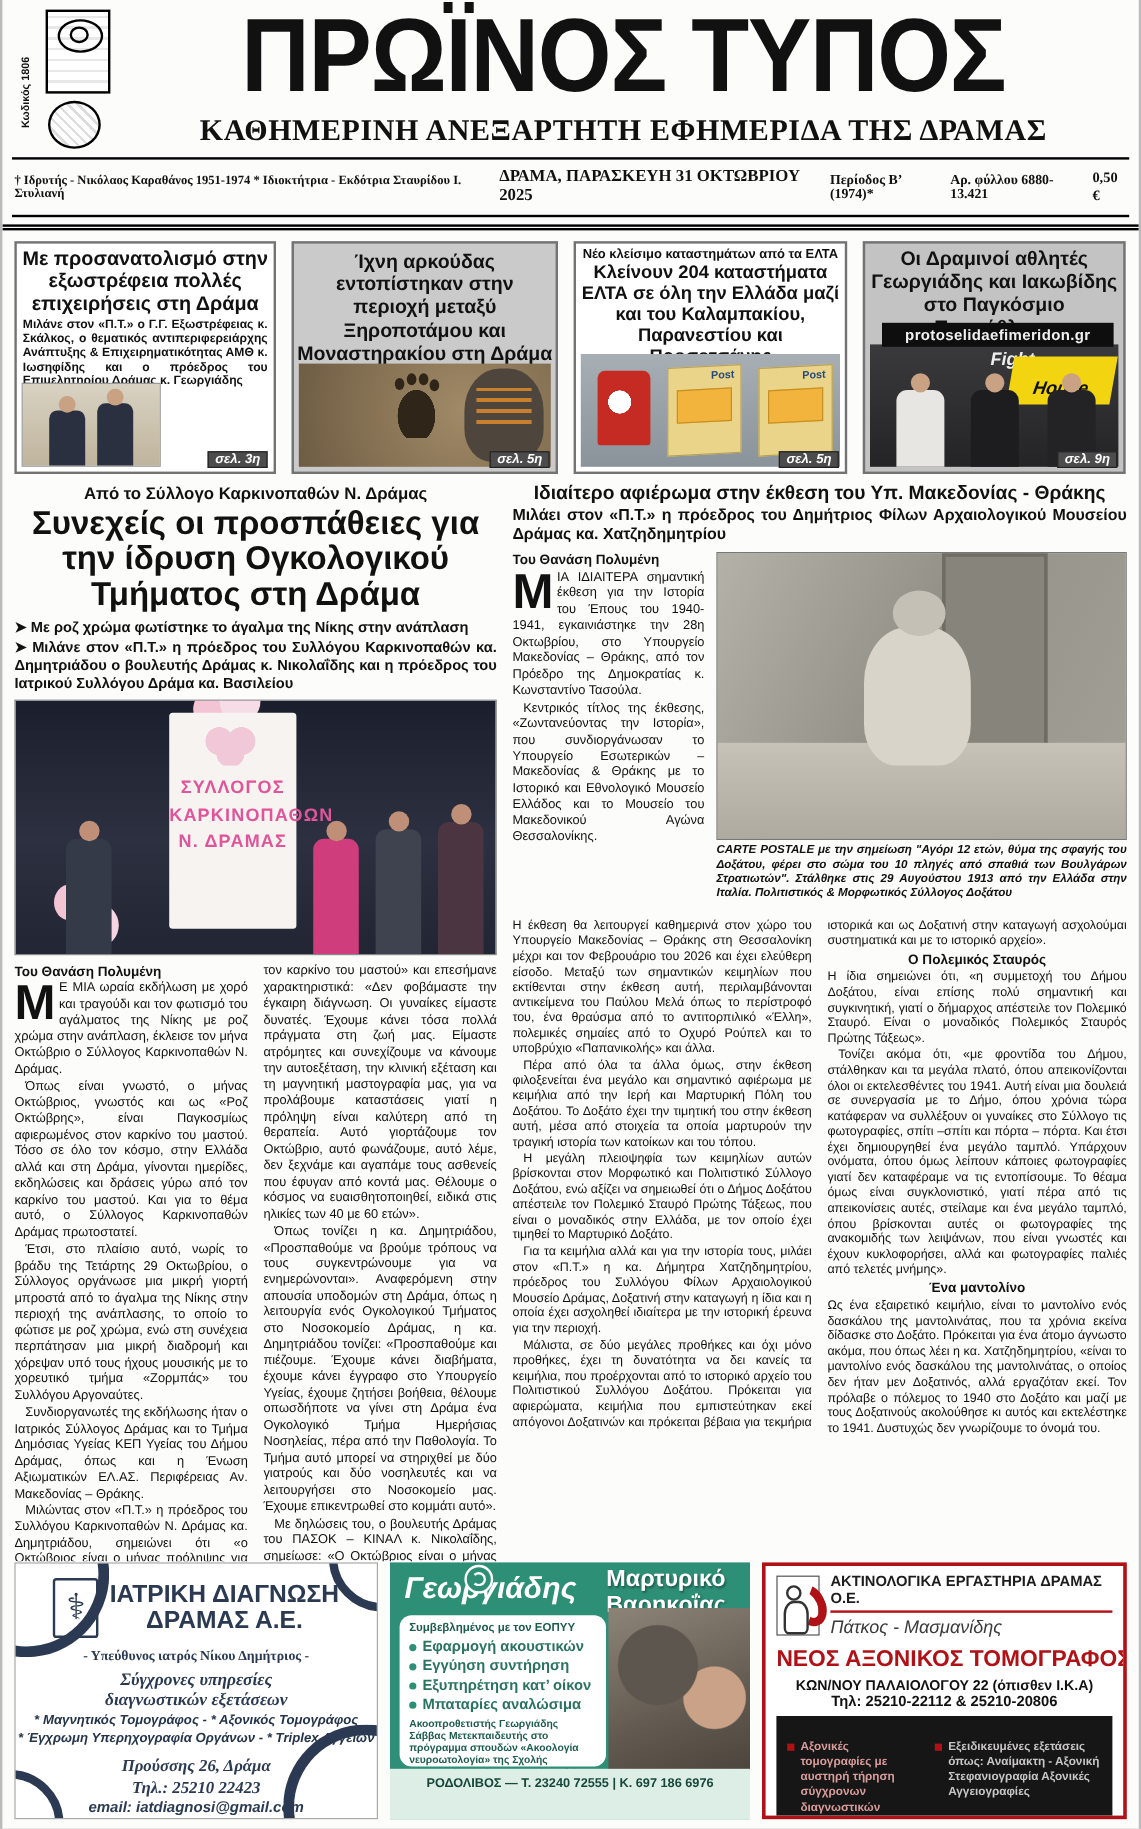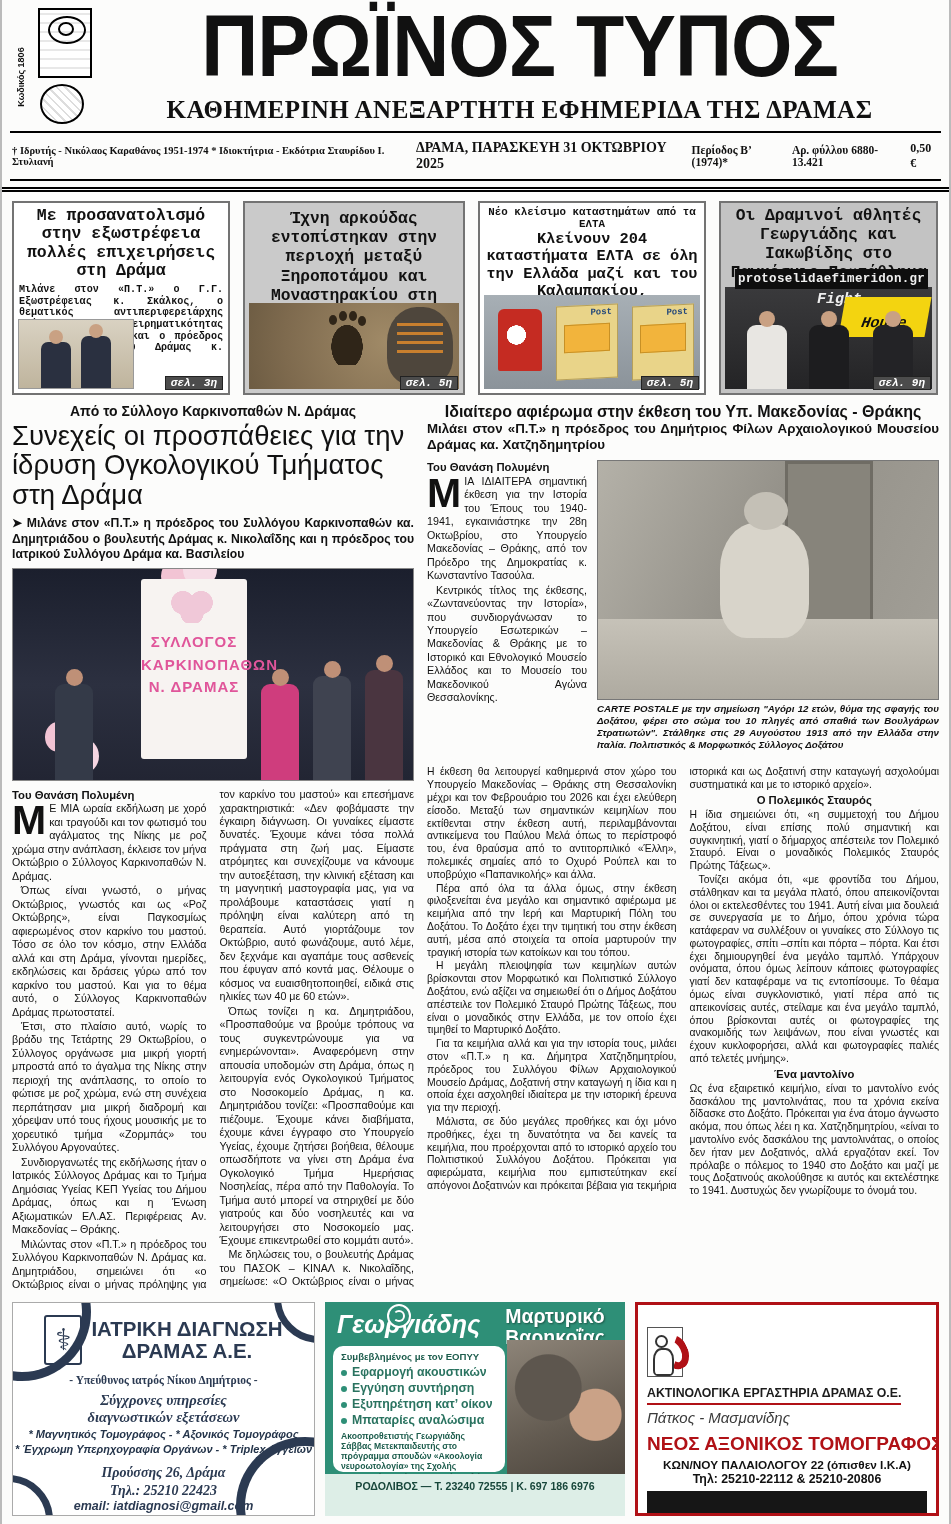--- a/index.html
+++ b/index.html
@@ -24,21 +24,21 @@
   
   .infobar { margin:0 8px; border-top:2px solid #000; border-bottom:2px solid #000;
              display:flex; align-items:center; justify-content:space-between; gap:6px;
              padding:7px 2px; font-family:"Liberation Serif", serif; font-weight:bold; }
   .ib-founder { font-size:10.5px; } .ib-date { font-size:14px; } .ib-period { font-size:11.5px; }
   .ib-issue { font-size:11.5px; } .ib-price { font-size:12px; }
   .double-rule { margin:6px 0 0; border-top:2px solid #000; border-bottom:2px solid #000; height:5px; }
 
   
   .teasers { display:flex; gap:13px; padding:9px 10px 0; height:203px; }
-  .teaser { border:2px solid #737373; position:relative; overflow:hidden; background:#fff;font-family:Liberation Mono, monospace; }
+  .teaser { border:2px solid #737373; position:relative; overflow:hidden; background:#fff; }
   .t1 { width:218px; } .t2 { width:222px; background:#cacaca; } .t3 { width:228px; } .t4 { width:219px; background:#c3c3c3; }
   .t1-title { font-size:16.5px; font-weight:900; text-align:center; line-height:1.12; padding:4px 2px 2px; }
   .t1-sub { font-size:10.1px; font-weight:bold; text-align:justify; line-height:1.16; padding:1px 5px 0; }
   .t1-photo { position:absolute; left:4px; bottom:4px; width:116px; height:70px; border:1px solid #999;
               background:linear-gradient(#d9d2c2,#bfb49d); }
   .t1-photo .man { position:absolute; bottom:0; width:30px; height:46px; background:#2a3040; border-radius:7px 7px 0 0; }
   .t1-photo .man::before { content:""; position:absolute; top:-12px; left:8px; width:14px; height:14px; border-radius:50%; background:#c9a183; }
   .t1-photo .m1 { left:22px; } .t1-photo .m2 { left:62px; height:52px; }
   .t2-title { font-size:16.3px; font-weight:900; text-align:center; line-height:1.18; padding:6px 2px 2px; }
   .t2-photo { position:absolute; left:4px; right:4px; bottom:4px; height:86px;
@@ -69,21 +69,21 @@
   .ath { position:absolute; bottom:0; width:40px; height:64px; border-radius:9px 9px 0 0; }
   .ath::before { content:""; position:absolute; top:-14px; left:12px; width:16px; height:16px; border-radius:50%; background:#c9a183; }
   .a1 { left:22px; background:#e8e6e2; } .a2 { left:84px; background:#1d1d1f; } .a3 { left:148px; background:#232326; }
   .pbadge { position:absolute; right:5px; bottom:3px; background:#4c4c4c; color:#fff; font-size:11px; font-weight:bold;
             font-style:italic; padding:0 5px; border:1px solid #222; z-index:4; }
 
   
   .main { display:flex; gap:13px; padding:8px 10px 0; height:906px; overflow:hidden; }
   .left-art { width:402px; flex:none; }
   .la-kicker { font-size:14px; font-weight:800; text-align:center; }
-  .la-head { font-size:27.5px; font-weight:400; text-align:left; line-height:1.07; margin:2px 0 7px; }
+  .la-head { font-size:27.5px; font-weight:700; text-align:center; line-height:1.07; margin:2px 0 7px; }
   .la-bullets div { font-size:12.2px; font-weight:800; line-height:1.25; text-align:justify; }
   .la-photo { height:213px; margin-top:6px; border:1px solid #888; position:relative; overflow:hidden;
               background:linear-gradient(#1b1f2d,#2c3040 55%,#222533); }
   .banner { position:absolute; left:128px; top:10px; width:106px; height:180px; background:#f7f3f1; border-radius:3px;
             text-align:center; padding-top:52px; }
   .banner div { font-size:11.5px; font-weight:bold; color:#d killed; }
   .banner .bl { font-size:15px; font-weight:bold; color:#e0559a; letter-spacing:1px; line-height:1.5; }
   .banner::before { content:""; position:absolute; left:28px; top:10px; width:46px; height:34px;
                     background:radial-gradient(circle at 30% 40%, #f0c8d8 30%, transparent 31%),
                                radial-gradient(circle at 70% 40%, #f0c8d8 30%, transparent 31%),
@@ -149,21 +149,21 @@
   .ad2-panel li::before { content:""; position:absolute; left:0; top:5px; width:6px; height:6px; border-radius:50%; background:#2e8f77; }
   .ad2-cert { font-size:8.6px; font-weight:bold; color:#1c5c4c; line-height:1.18; margin-top:4px; }
   .ad2-photo { position:absolute; right:0; top:38px; width:118px; height:136px;
                background:radial-gradient(circle at 35% 35%, #5d564e 28%, transparent 29%),
                           radial-gradient(circle at 75% 55%, #caa287 22%, transparent 23%),
                           linear-gradient(160deg,#8d8478,#635b51 60%,#4c453d); }
   .ad2-strip { position:absolute; left:0; right:0; bottom:0; height:42px; background:#ddeee7; color:#17463a;
                font-size:10.6px; font-weight:bold; text-align:center; padding-top:5px; line-height:1.5; }
 
   .ad3 { flex:1; min-width:0; border:3px solid #b01116; background:#fff; position:relative; padding:4px 9px; text-align:center; overflow:hidden; }
-  .ad3-head { display:flex; align-items:flex-start; gap:9px; text-align:left; margin-top:18px;flex-direction:column; }
+  .ad3-head { display:flex; align-items:center; gap:9px; text-align:left; margin-top:2px; }
   .ad3-logo { width:36px; height:50px; border:1px solid #555; position:relative; flex:none; }
   .ad3-logo::before { content:""; position:absolute; left:7px; top:7px; width:9px; height:9px; border:2px solid #333; border-radius:50%; }
   .ad3-logo::after { content:""; position:absolute; left:5px; top:20px; width:17px; height:24px; border:2px solid #333; border-radius:40% 40% 20% 20%; }
   .ad3-cres { position:absolute; right:-6px; top:6px; width:26px; height:36px; border:7px solid #b01116;
               border-left-color:transparent; border-top-color:transparent; border-radius:50%; transform:rotate(-25deg); }
   .ad3-company { font-size:12.3px; font-weight:bold; color:#1c1c1c; border-bottom:2px solid #b01116; padding-bottom:3px; }
   .ad3-owners { font-size:15px; color:#3a3a3a; font-style:italic; margin-top:4px; }
   .ad3-headline { color:#b01116; font-weight:900; font-size:19px; margin-top:7px; white-space:nowrap; }
   .ad3-addr { font-weight:bold; font-size:11.8px; margin-top:3px; }
   .ad3-phone { font-weight:bold; font-size:12.3px; }
@@ -246,20 +246,21 @@
       <div class="pbadge">σελ. 9η</div>
     </div>
   </div>
 
   <div class="main">
 
     <div class="left-art">
       <div class="la-kicker">Από το Σύλλογο Καρκινοπαθών Ν. Δράμας</div>
       <div class="la-head">Συνεχείς οι προσπάθειες για την ίδρυση Ογκολογικού Τμήματος στη Δράμα</div>
       <div class="la-bullets">
+        <div>➤ Με ροζ χρώμα φωτίστηκε το άγαλμα της Νίκης στην ανάπλαση</div>
         <div>➤ Μιλάνε στον «Π.Τ.» η πρόεδρος του Συλλόγου Καρκινοπαθών κα. Δημητριάδου ο βουλευτής Δράμας κ. Νικολαΐδης και η πρόεδρος του Ιατρικού Συλλόγου Δράμα κα. Βασιλείου</div>
       </div>
       <div class="la-photo">
         <div class="balloon b1"></div>
         <div class="balloon b2"></div>
         <div class="balloon b3"></div>
         <div class="balloon b4"></div>
         <div class="banner">
           <div class="bl">ΣΥΛΛΟΓΟΣ</div>
           <div class="bl">ΚΑΡΚΙΝΟΠΑΘΩΝ</div>

